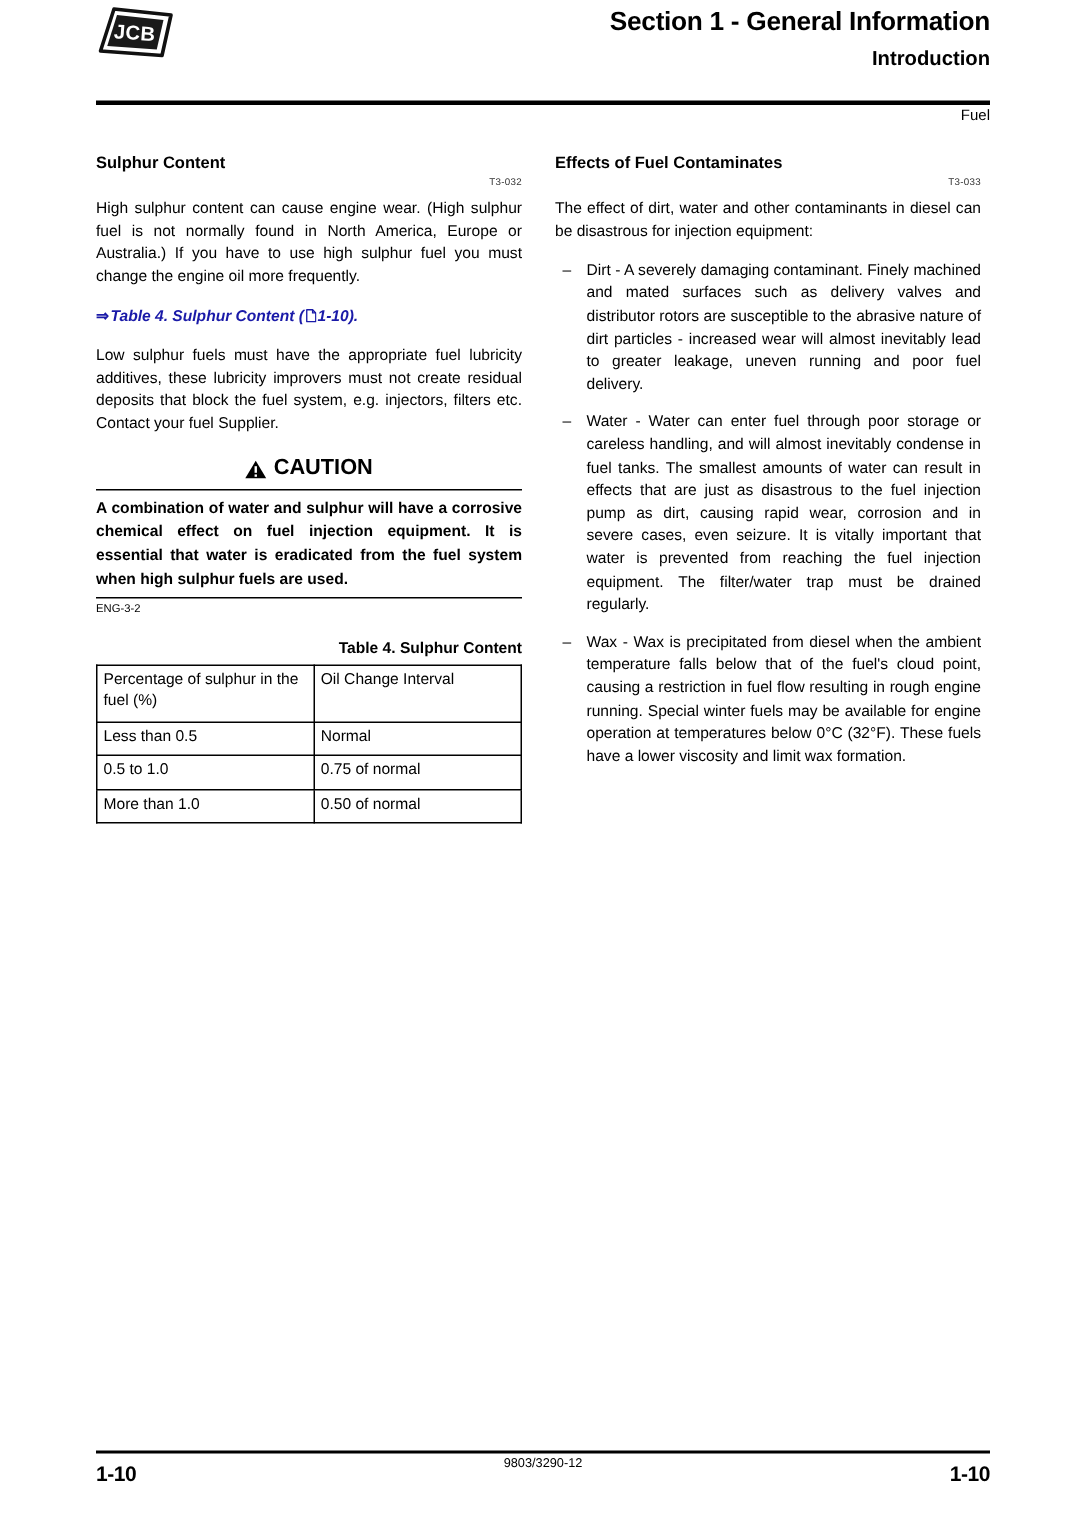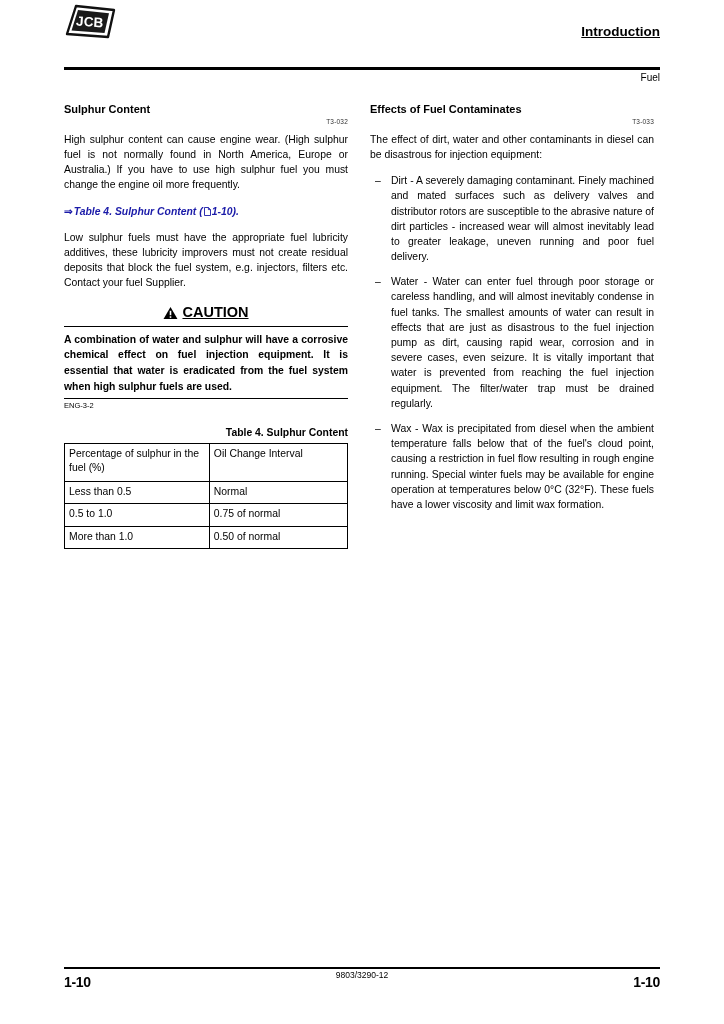--- a/index.html
+++ b/index.html
@@ -44,22 +44,21 @@
   .section-title {
     font-size: 17.5px;
     font-weight: bold;
     letter-spacing: -0.2px;
     line-height: 1.25;
   }
   .sub-title {
     font-size: 13.5px;
     font-weight: bold;
     line-height: 1.3;
-    margin-top: 19px;
-    text-decoration: underline;
+    margin-top: 4px;
   }
   .header-rule {
     border: 0;
     border-top: 3px solid #000;
     margin: 5px 0 0 0;
   }
   .header-topic {
     text-align: right;
     font-size: 10px;
     margin-top: 1px;
@@ -132,21 +131,20 @@
   .caution-head {
     text-align: center;
     font-size: 14.5px;
     font-weight: bold;
     line-height: 1.2;
     margin-bottom: 4px;
     display: flex;
     align-items: center;
     justify-content: center;
     gap: 4px;
-    text-decoration: underline;
   }
   .warn-tri { display: block; }
   .caution-rule {
     border: 0;
     border-top: 1.5px solid #000;
     margin: 0;
   }
   .caution-body {
     font-size: 10.4px;
     font-weight: bold;
@@ -250,20 +248,21 @@
       <svg viewBox="0 0 52 38" width="52" height="38" aria-hidden="true">
         <g>
           <path d="M12 2 L50 6 L44 33 L3 30 Z" fill="none" stroke="#111" stroke-width="2.4" stroke-linejoin="round"></path>
           <path d="M14 6 L45 9.3 L40.5 29 L7.5 26.6 Z" fill="#1a1a1a"></path>
           <text x="25.5" y="22.5" font-family="Liberation Sans, sans-serif" font-size="13.5" font-weight="bold" fill="#ffffff" text-anchor="middle" transform="rotate(4 25.5 22.5)" letter-spacing="0.2">JCB</text>
         </g>
       </svg>
     </div>
 
     <div class="header-titles">
+      <div class="section-title">Section 1 - General Information</div>
       <div class="sub-title">Introduction</div>
     </div>
   </div>
 
   <hr class="header-rule">
 
   <div class="header-topic">Fuel</div>
 
   <div class="columns">
 

